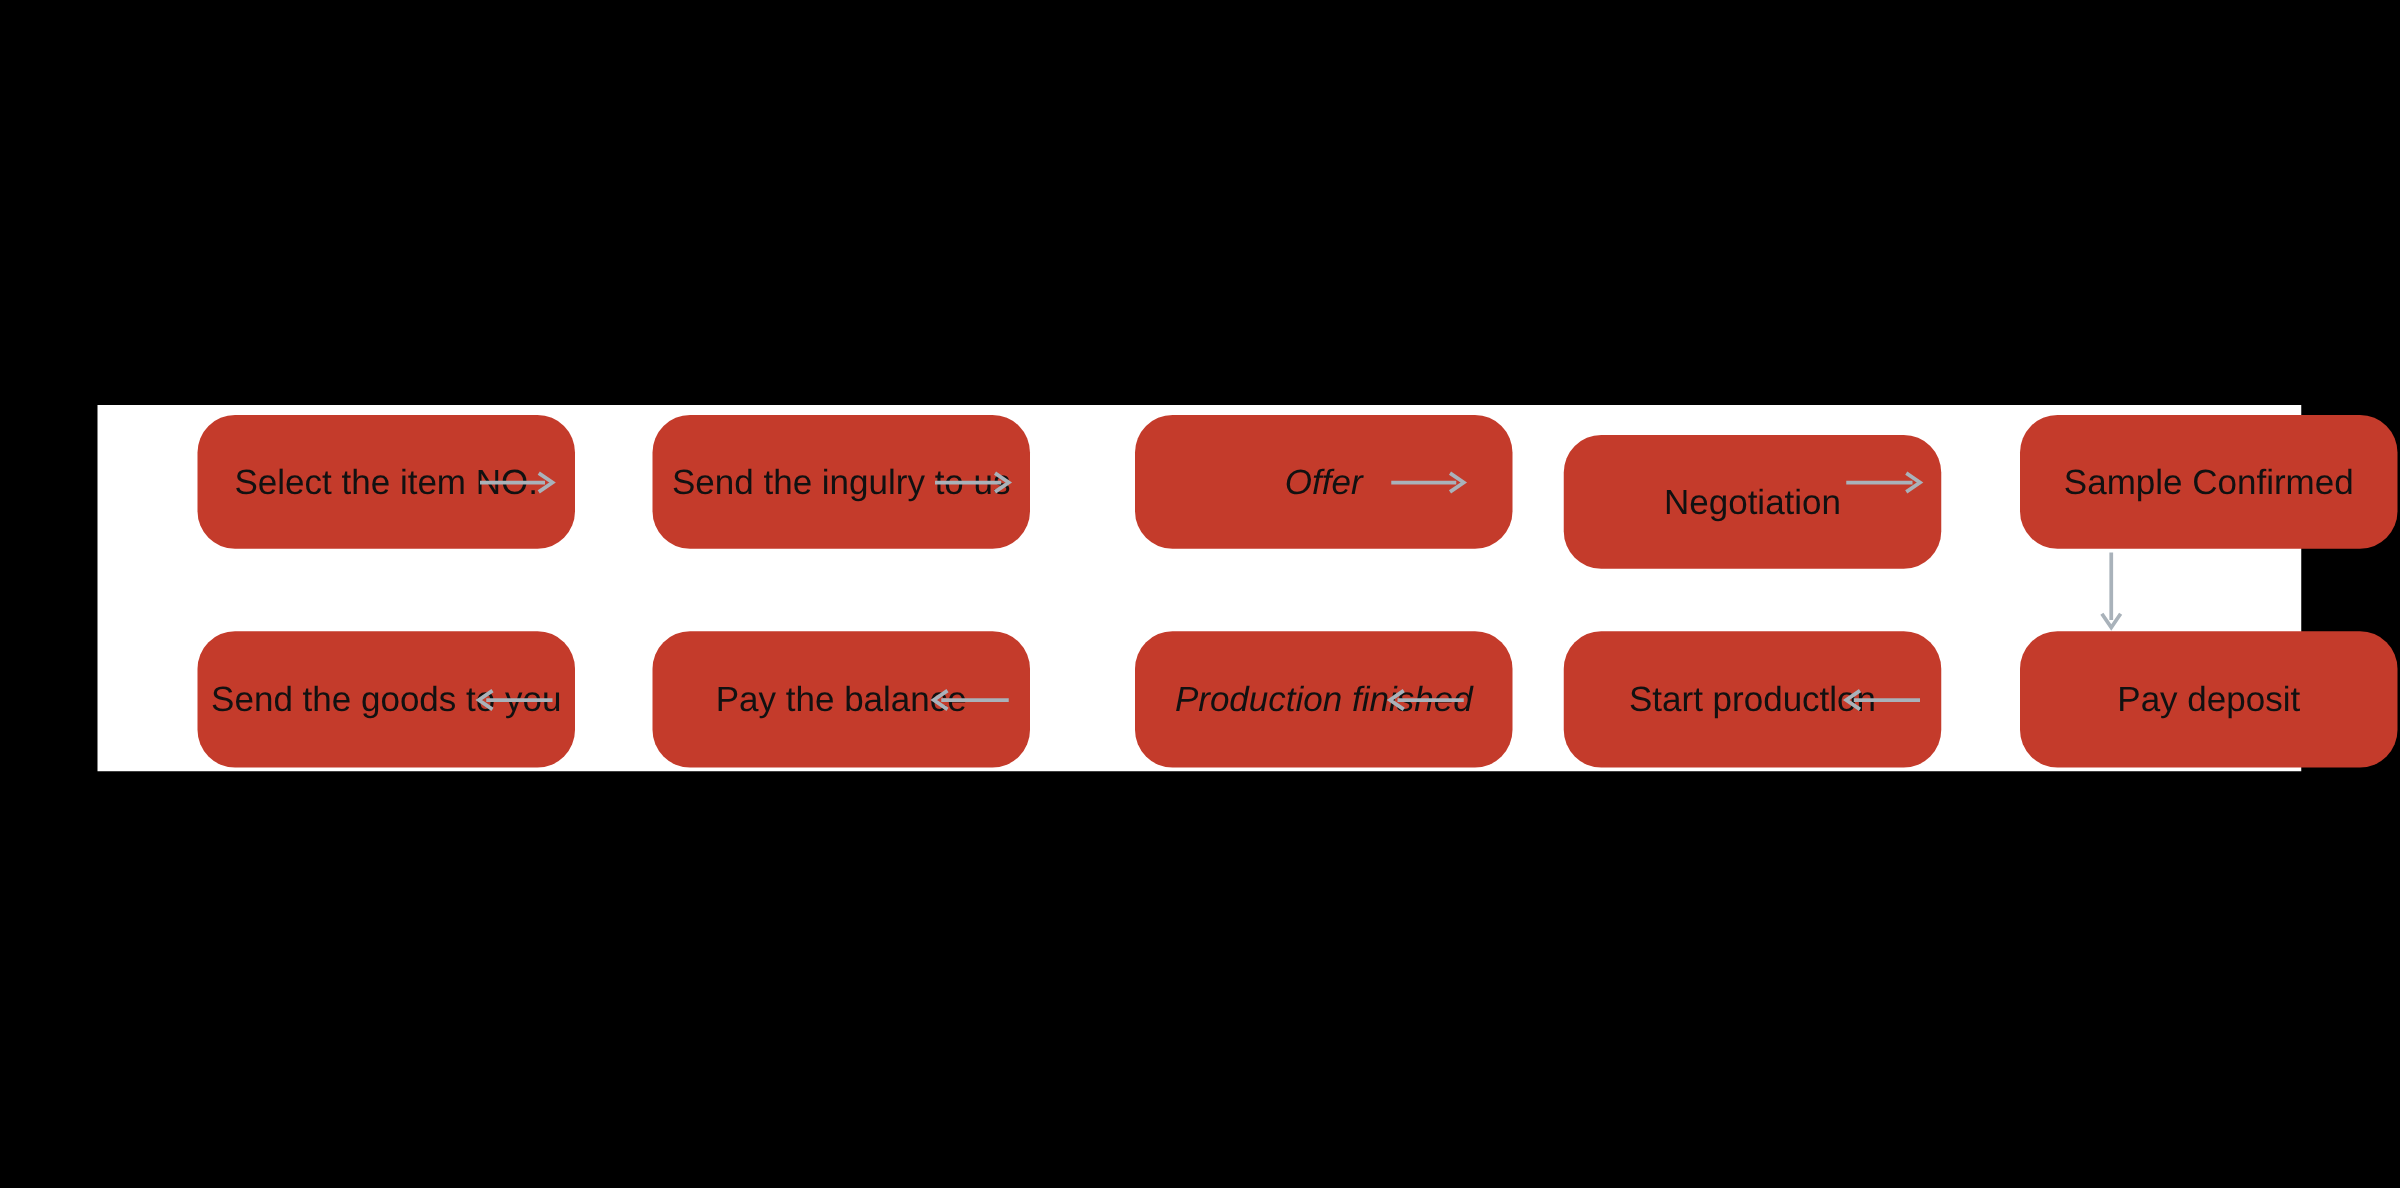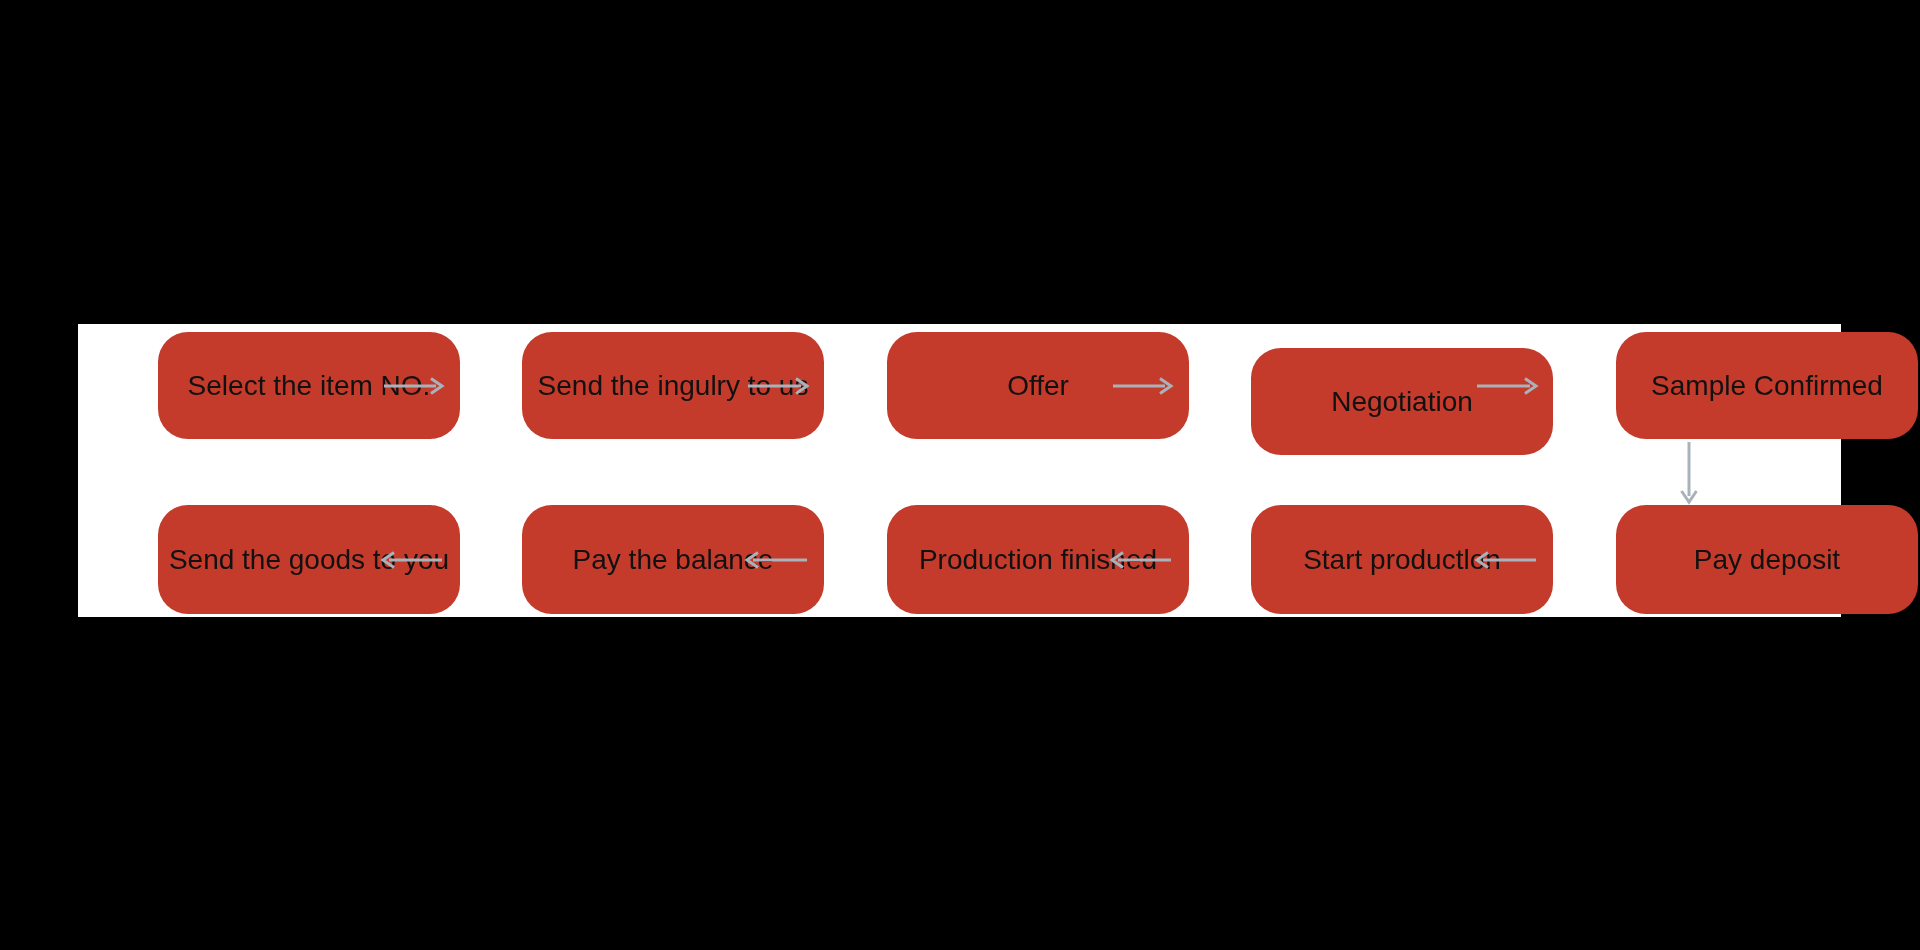--- a/index.html
+++ b/index.html
@@ -35,21 +35,21 @@
     align-items:center;
     justify-content:center;
     text-align:center;
     padding:0 8px;
     box-sizing:border-box;
   }
   .row1{top:332px;height:107px;}
   .row2{top:505px;height:109px;}
   .c0{left:80px;}
   .c1{left:444px;}
-  .c2{left:809px;}
+  .c2{left:830px;font-style:italic;}
   .c3{left:1173px;}
   .c4{left:1538px;}
   .arrows{
     position:absolute;
     left:0;top:0;width:1920px;height:950px;
     pointer-events:none;
   }
   .arrows path{
     stroke:var(--arrow);
     stroke-width:3;

